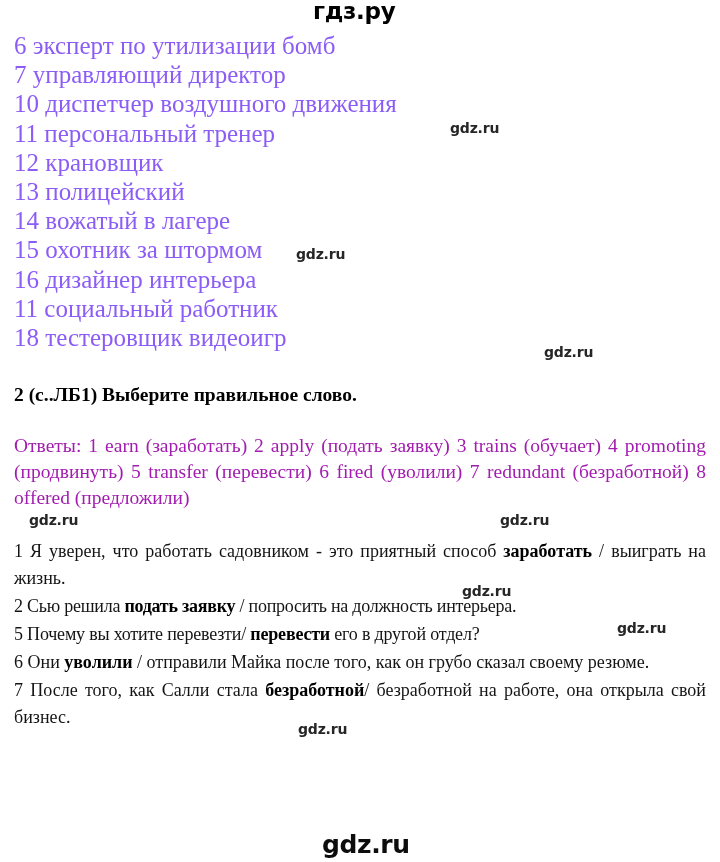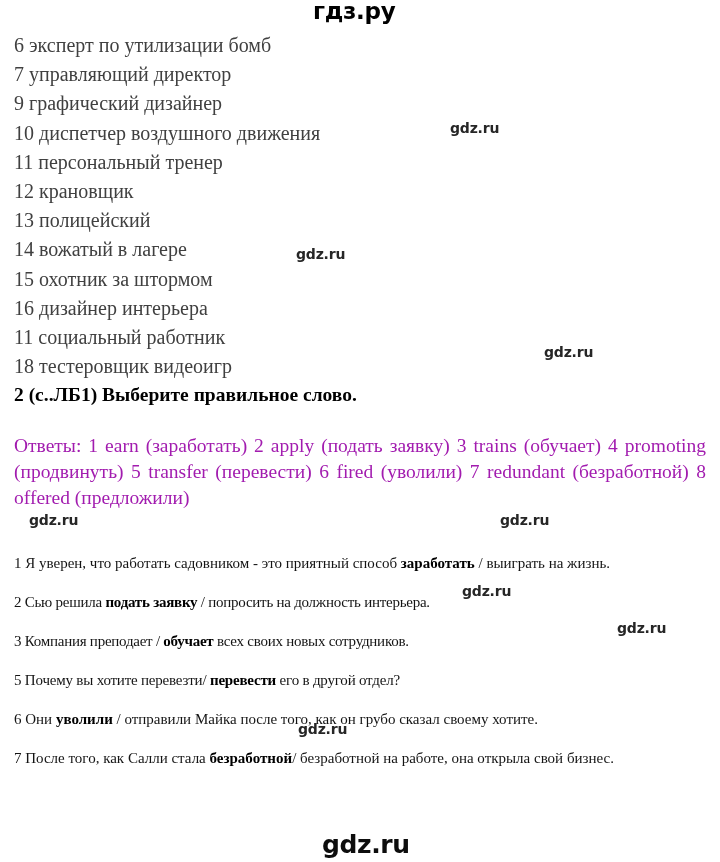--- a/index.html
+++ b/index.html
@@ -35,24 +35,24 @@
   }
 
   
   #job-list {
     position: absolute;
     left: 14px;
     top: 31px;
     width: 440px;
   }
   #job-list .list-item {
-    font-size: 20px;
+    font-size: 25px;
     line-height: 29.2px;
     white-space: nowrap;
-    color: #404040;
+    color: #8b5cf6;
   }
 
   
   #task-heading {
     position: absolute;
     left: 14px;
     top: 384px;
     font-size: 19.5px;
     font-weight: 700;
     white-space: nowrap;
@@ -74,26 +74,26 @@
   }
 
   
   #sentence-list {
     position: absolute;
     left: 14px;
     top: 538px;
     width: 692px;
   }
   #sentence-list .sentence {
-    font-size: 15px;
+    font-size: 18px;
     line-height: 27px;
     text-align: justify;
     text-justify: inter-word;
     color: #141414;
-    margin: 12px 0 1px 0;
+    margin: 0 0 1px 0;
     font-family: Liberation Serif, serif;
   }
   #sentence-list .sentence b { font-weight: 700; color: #000; }
 
   .sentence.narrow-2 { letter-spacing: -0.25px; }
   .sentence.narrow-3 { letter-spacing: -0.25px; }
   .sentence.narrow-4 { letter-spacing: -0.2px; }
   .sentence.narrow-5 { letter-spacing: -0.2px; }
 
   
@@ -116,42 +116,40 @@
 </head>
 <body>
 
 <div class="page">
 
   <div id="site-logo">гдз.ру</div>
 
   <div id="job-list">
     <div class="list-item">6 эксперт по утилизации бомб</div>
     <div class="list-item">7 управляющий директор</div>
-    <div class="list-item">9 графический дизайнер</div>
     <div class="list-item">10 диспетчер воздушного движения</div>
     <div class="list-item">11 персональный тренер</div>
     <div class="list-item">12 крановщик</div>
     <div class="list-item">13 полицейский</div>
     <div class="list-item">14 вожатый в лагере</div>
     <div class="list-item">15 охотник за штормом</div>
     <div class="list-item">16 дизайнер интерьера</div>
     <div class="list-item">11 социальный работник</div>
     <div class="list-item">18 тестеровщик видеоигр</div>
   </div>
 
   <div id="task-heading">2 (с..ЛБ1) Выберите правильное слово.</div>
 
   <div id="answers-paragraph">Ответы: 1 earn (заработать) 2 apply (подать заявку) 3 trains (обучает) 4 promoting (продвинуть) 5 transfer (перевести) 6 fired (уволили) 7 redundant (безработной) 8 offered (предложили)</div>
 
   <div id="sentence-list">
       <p class="sentence narrow-1"><span>1 Я уверен, что работать садовником - это приятный способ </span><b>заработать</b><span> / выиграть на жизнь.</span></p>
       <p class="sentence narrow-2"><span>2 Сью решила </span><b>подать заявку</b><span> / попросить на должность интерьера.</span></p>
-      <p class="sentence narrow-3"><span>3 Компания преподает / </span><b>обучает</b><span> всех своих новых сотрудников.</span></p>
       <p class="sentence narrow-5"><span>5 Почему вы хотите перевезти/ </span><b>перевести</b><span> его в другой отдел?</span></p>
-      <p class="sentence narrow-6"><span>6 Они </span><b>уволили</b><span> / отправили Майка после того, как он грубо сказал своему хотите.</span></p>
+      <p class="sentence narrow-6"><span>6 Они </span><b>уволили</b><span> / отправили Майка после того, как он грубо сказал своему резюме.</span></p>
       <p class="sentence narrow-7"><span>7 После того, как Салли стала </span><b>безработной</b><span>/ безработной на работе, она открыла свой бизнес.</span></p>
     </div>
 
   <div id="watermark-layer">
       <div class="watermark" style="left: 450px; top: 120px;">gdz.ru</div>
       <div class="watermark" style="left: 296px; top: 246px;">gdz.ru</div>
       <div class="watermark" style="left: 544px; top: 344px;">gdz.ru</div>
       <div class="watermark" style="left: 29px; top: 512px;">gdz.ru</div>
       <div class="watermark" style="left: 500px; top: 512px;">gdz.ru</div>
       <div class="watermark" style="left: 462px; top: 583px;">gdz.ru</div>

